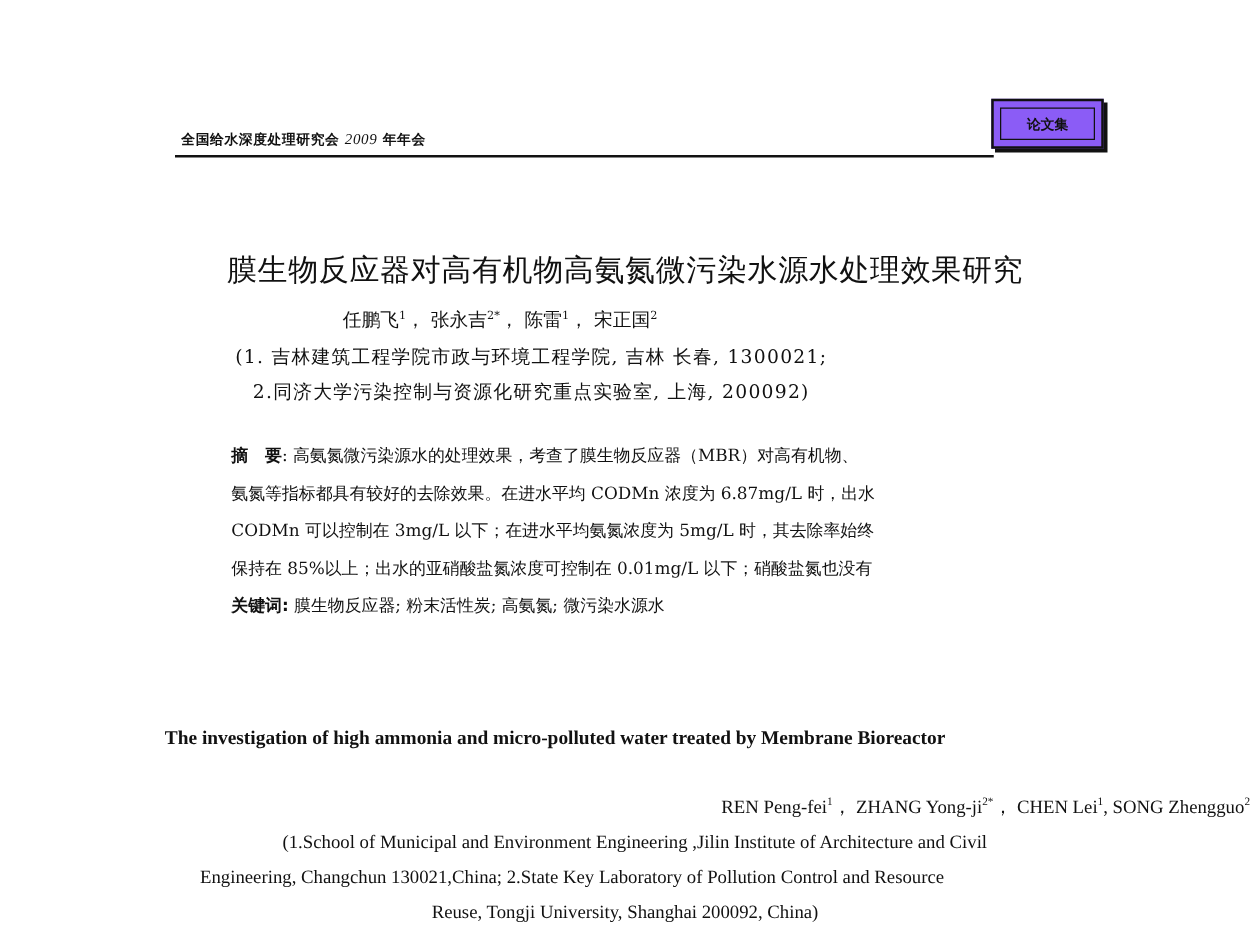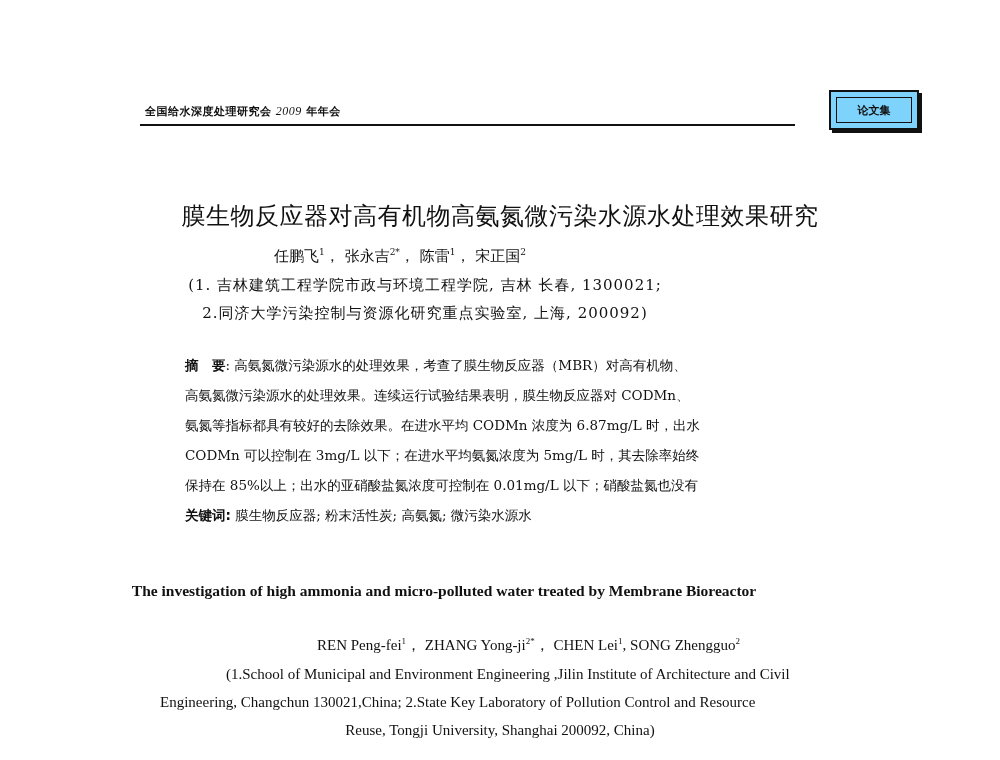--- a/index.html
+++ b/index.html
@@ -10,22 +10,22 @@
   .header-text {
     position: absolute; left: 145px; top: 104px; font-size: 11px; font-weight: bold;
     font-family: "DejaVu Sans", sans-serif; letter-spacing: 0.5px; white-space: nowrap;
   }
   .header-text .year { font-family: "Liberation Serif", serif; font-style: italic; font-weight: normal; font-size: 12px; }
   .header-rule {
     position: absolute; left: 140px; top: 124px; width: 655px; height: 0;
     border-top: 2px solid #111;
   }
   .badge {
-    position: absolute; left: 793px; top: 90px; width: 86px; height: 36px;
-    border: 2px solid #111; box-shadow: 3px 3px 0 #111; background: #7dd3fc; margin-left: 36px;
+    position: absolute; left: 793px; top: 79px; width: 86px; height: 36px;
+    border: 2px solid #111; box-shadow: 3px 3px 0 #111; background: #8b5cf6;
   }
   .badge-inner {
     position: absolute; left: 5px; top: 5px; right: 5px; bottom: 5px; border: 1.5px solid #111;
     display: flex; align-items: center; justify-content: center;
     font-family: "DejaVu Sans", sans-serif; font-weight: bold; font-size: 11px;
   }
   .title {
     position: absolute; left: 0; width: 1000px; top: 200px; text-align: center;
     font-family: "DejaVu Sans", sans-serif; font-size: 24px; letter-spacing: 0.5px; white-space: nowrap;
   }
@@ -41,21 +41,21 @@
   .abstract {
     position: absolute; left: 185px; top: 350px; width: 650px; font-size: 13.5px; line-height: 30px;
   }
   .abstract .line { white-space: nowrap; height: 30px; }
   .abstract .kw-label, .abstract .ab-label { font-weight: bold; font-family: "DejaVu Sans", sans-serif; }
   .en-title {
     position: absolute; left: 0; width: 888px; top: 582px; text-align: center;
     font-family: "Liberation Serif", serif; font-weight: bold; font-size: 15.5px; white-space: nowrap;
   }
   .en-authors {
-    position: absolute; left: 0; width: 1000px; top: 636px; text-align: center;
+    position: absolute; left: 0; width: 1000px; top: 636px; text-align: right;
     font-family: "Liberation Serif", serif; font-size: 15px; white-space: nowrap; padding-left: 57px; box-sizing: border-box;
   }
   .en-aff {
     position: absolute; left: 160px; width: 710px; font-family: "Liberation Serif", serif; font-size: 15px; white-space: nowrap;
   }
   .en-aff.l1 { top: 666px; left: 190px; margin-left: 36px; }
   .en-aff.l2 { top: 694px; left: 160px; }
   .en-aff.l3 { top: 722px; left: 0; width: 1000px; text-align: center; }
 </style>
 </head>
@@ -74,21 +74,20 @@
   <span>张永吉</span><sup>2*</sup><span>，</span>
   <span>陈雷</span><sup>1</sup><span>，</span>
   <span>宋正国</span><sup>2</sup>
 </div>
 
 <div class="aff-cn l1">(1. 吉林建筑工程学院市政与环境工程学院, 吉林 长春, 1300021;</div>
 <div class="aff-cn l2">2.同济大学污染控制与资源化研究重点实验室, 上海, 200092)</div>
 
 <div class="abstract">
   <div class="line"><span class="ab-label">摘　要</span>: <span>高氨氮微污染源水的处理效果，考查了膜生物反应器（MBR）对高有机物、</span></div>
-  <div class="line">高氨氮微污染源水的处理效果。连续运行试验结果表明，膜生物反应器对 CODMn、</div>
   <div class="line">氨氮等指标都具有较好的去除效果。在进水平均 CODMn 浓度为 6.87mg/L 时，出水</div>
   <div class="line">CODMn 可以控制在 3mg/L 以下；在进水平均氨氮浓度为 5mg/L 时，其去除率始终</div>
   <div class="line">保持在 85%以上；出水的亚硝酸盐氮浓度可控制在 0.01mg/L 以下；硝酸盐氮也没有</div>
   <div class="line"><span class="kw-label">关键词:</span> <span>膜生物反应器; 粉末活性炭; 高氨氮; 微污染水源水</span></div>
 </div>
 
 <div class="en-title">The investigation of high ammonia and micro-polluted water treated by Membrane Bioreactor</div>
 
 <div class="en-authors">
   <span>REN Peng-fei</span><sup>1</sup><span>，</span>

